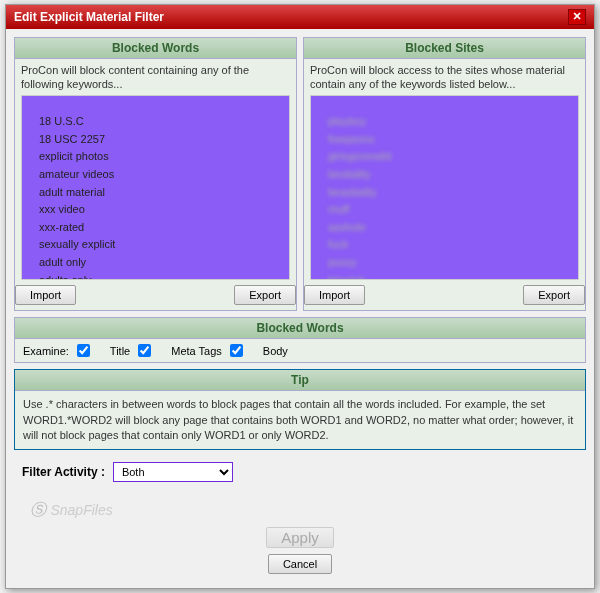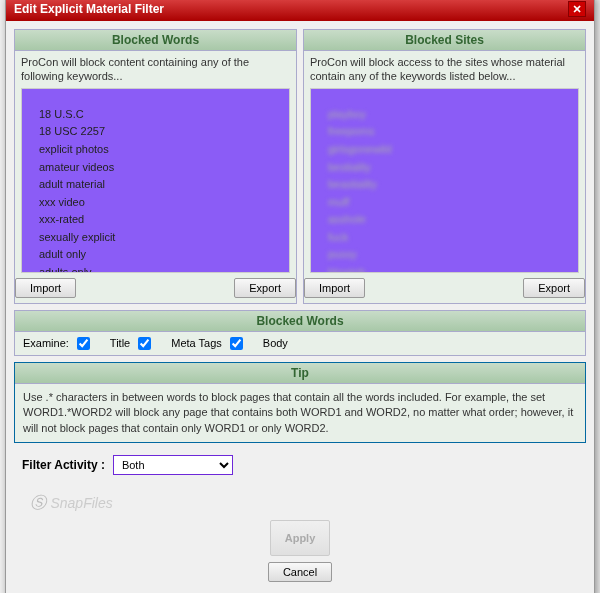--- a/index.html
+++ b/index.html
@@ -102,28 +102,27 @@
     }
     .btn {
       padding: 3px 14px;
       border: 1px solid #999;
       background: linear-gradient(to bottom, #f8f8f8, #ddd);
       cursor: pointer;
       font-size: 11px;
       border-radius: 2px;
     }
     .btn-disabled {
-      padding: 11px 14px;
+      padding: 1px 14px;
       border: 1px solid #ccc;
       background: linear-gradient(to bottom, #f0f0f0, #e0e0e0);
       cursor: default;
-      font-size: 11px;
+      font-size: 15px;
       border-radius: 2px;
       color: #aaa;
-      font-weight: bold;
     }
     .bottom-section {
       border: 1px solid #aac;
       background: #e8f0e8;
     }
     .examine-row {
       display: flex;
       align-items: center;
       gap: 8px;
       padding: 5px 8px;

